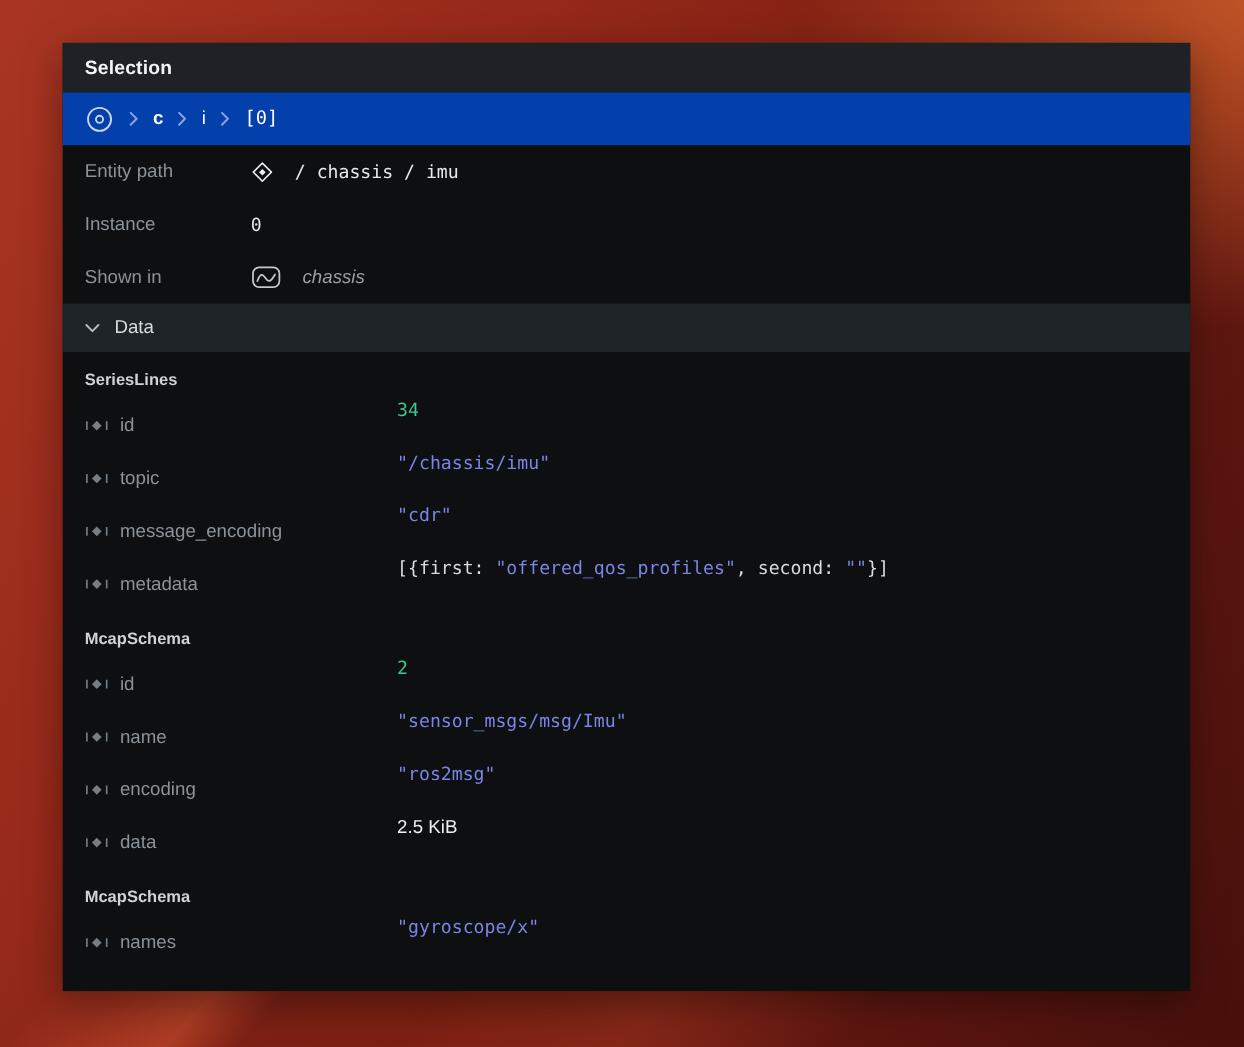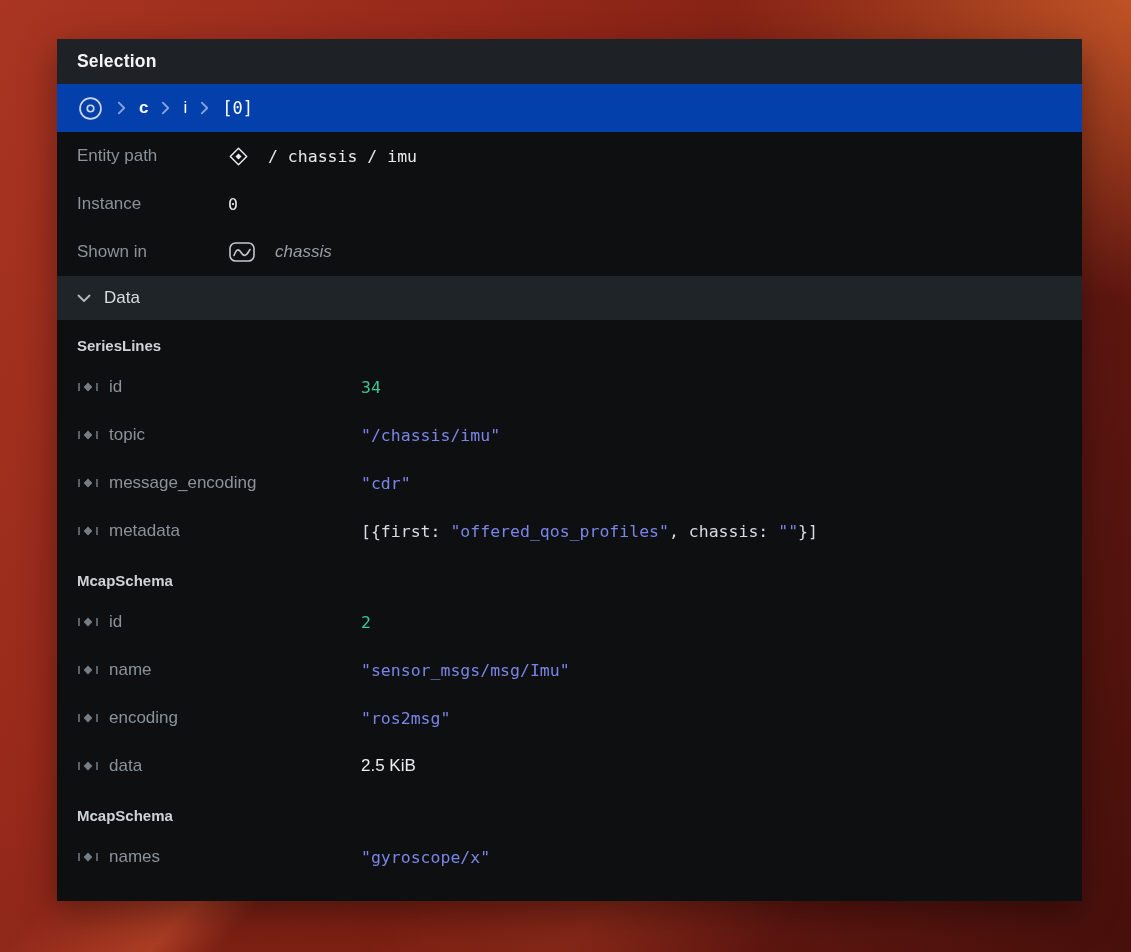--- a/index.html
+++ b/index.html
@@ -53,21 +53,21 @@
   
   .section-header {
     height:44px; flex:0 0 44px; background:#1e2428;
     display:flex; align-items:center; padding:0 20px; gap:13px; cursor:default;
   }
   .section-header .section-title { color:#dadee0; font-size:17px; font-weight:500; }
 
   
   .data-body { flex:1 1 auto; overflow:hidden; padding:0 20px 16px 20px; }
   .group-heading { padding:15px 0 6px 0; line-height:22px; color:#ced3d6; font-size:15px; font-weight:700; }
-  .data-row { height:48px; display:flex; align-items:center; }
+  .data-row { height:48px; display:flex; }
   .row-left { flex:0 0 284px; display:flex; align-items:center; gap:10px; }
   .row-label { color:#8b9399; font-size:17px; }
   .row-value { font-family:"DejaVu Sans Mono", monospace; font-size:16.5px; }
   .v-number { color:#3ec78f; }
   .v-string { color:#7b85e6; }
   .v-plain  { color:#d8dcde; }
   .v-sans   { font-family:"Liberation Sans", sans-serif; color:#eceeef; font-size:17px; }
 
   .icon { display:inline-flex; align-items:center; justify-content:center; flex:0 0 auto; }
 </style>
@@ -202,21 +202,21 @@
         <span class="icon">
           <svg width="22" height="14" viewBox="0 0 22 14" fill="none" stroke="#767e85" stroke-width="1.5">
             <line x1="2" y1="3" x2="2" y2="11"></line>
               <path d="M11 2.6 L15.4 7 L11 11.4 L6.6 7 Z" fill="#767e85" stroke="none"></path>
               <line x1="20" y1="3" x2="20" y2="11"></line>
           </svg>
         </span>
         <span class="row-label">metadata</span>
       </span>
       <span class="row-value">
-        <span class="v-plain">[{first: </span><span class="v-string">"offered_qos_profiles"</span><span class="v-plain">, chassis: </span><span class="v-string">""</span><span class="v-plain">}]</span>
+        <span class="v-plain">[{first: </span><span class="v-string">"offered_qos_profiles"</span><span class="v-plain">, second: </span><span class="v-string">""</span><span class="v-plain">}]</span>
       </span>
     </div>
 
     <div class="group-heading">McapSchema</div>
 
     <div class="data-row">
       <span class="row-left">
         <span class="icon">
           <svg width="22" height="14" viewBox="0 0 22 14" fill="none" stroke="#767e85" stroke-width="1.5">
             <line x1="2" y1="3" x2="2" y2="11"></line>

